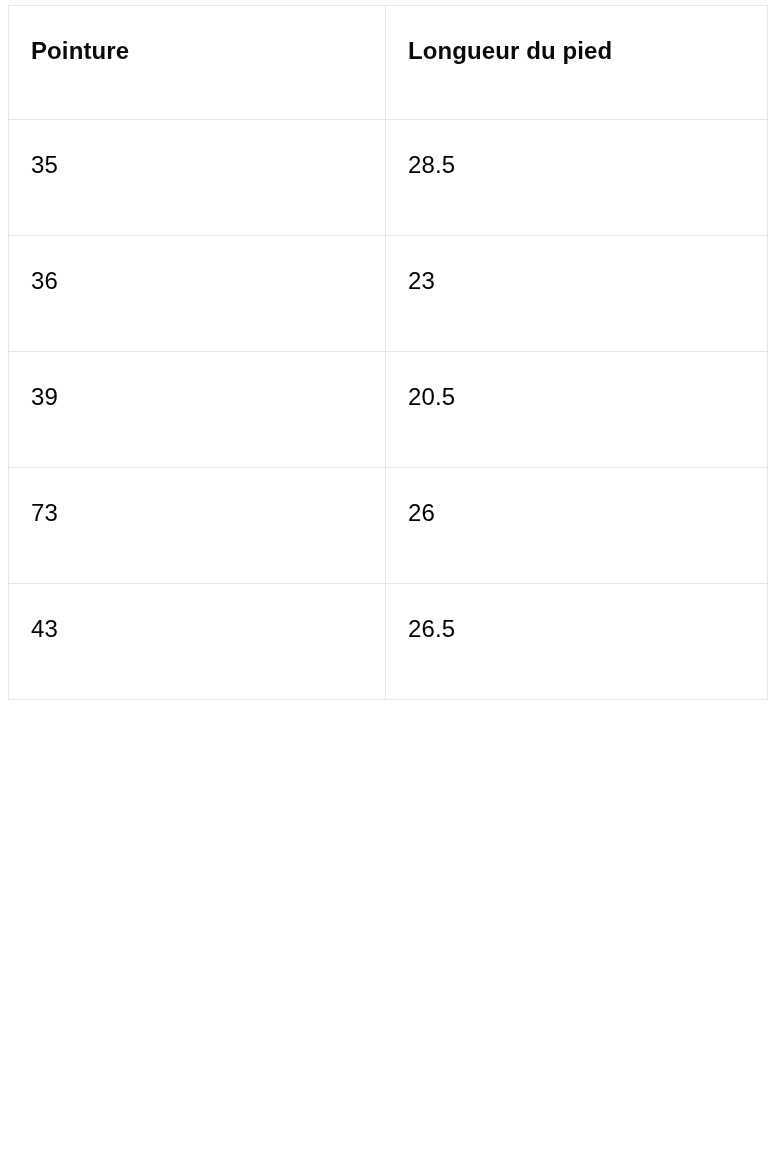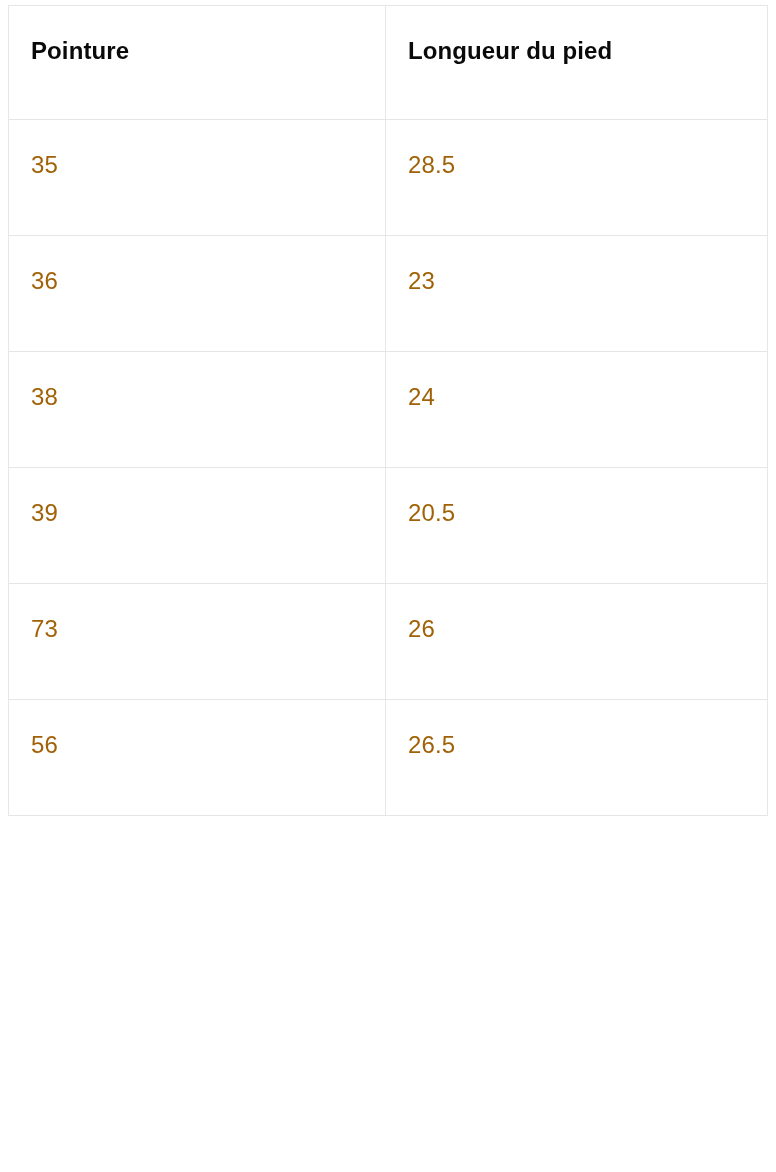--- a/index.html
+++ b/index.html
@@ -33,21 +33,21 @@
   .size-table col.c-longueur { width: 382px; }
 
   .size-table th,
   .size-table td {
     border: 1px solid #e6e6e6;
     vertical-align: top;
     height: 114px;
     box-sizing: border-box;
     padding: 30px 22px 0 22px;
     text-align: left;
-    color: #a16207;
+    color: #000000;
     font-size: 24px;
     line-height: 30px;
     letter-spacing: 0.1px;
   }
   .size-table th {
     font-weight: 700;
     color: #0a0a0a;
   }
   .size-table td {
     font-weight: 400;
@@ -74,30 +74,26 @@
     <tbody>
         <tr>
           <td>35</td>
           <td>28.5</td>
         </tr>
         <tr>
           <td>36</td>
           <td>23</td>
         </tr>
         <tr>
-          <td>38</td>
-          <td>24</td>
-        </tr>
-        <tr>
           <td>39</td>
           <td>20.5</td>
         </tr>
         <tr>
           <td>73</td>
           <td>26</td>
         </tr>
         <tr>
-          <td>56</td>
+          <td>43</td>
           <td>26.5</td>
         </tr>
       </tbody>
   </table>
 </div>
 
 </body></html>

